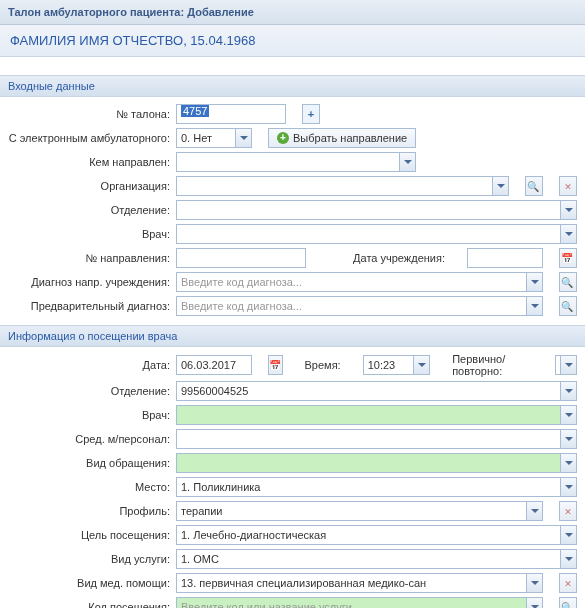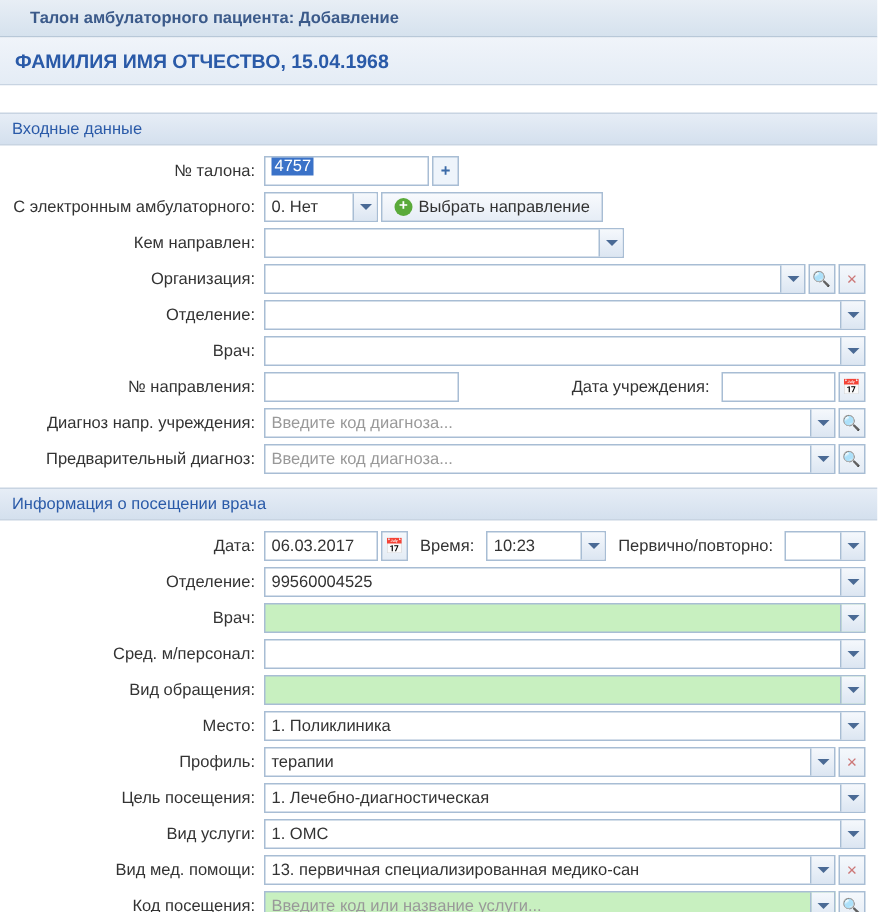--- a/index.html
+++ b/index.html
@@ -1,24 +1,24 @@
 <!DOCTYPE html>
 <html><head>
 <meta charset="utf-8">
 <style>
 *{box-sizing:border-box;margin:0;padding:0;font-family:Arial,sans-serif;font-size:11px}
 body{background:#fff;width:585px}
-.window-title{background:linear-gradient(#e8eef5,#d6e2ee);padding:6px 20px;color:#3b5a8a;font-weight:bold;border-bottom:1px solid #b8c8d8}
-.patient-name{background:linear-gradient(#f0f4fa,#e4ecf5);padding:8px 10px;color:#2a5aa8;font-weight:bold;font-size:13px;border-bottom:1px solid #c8d4e2}
+.window-title{background:linear-gradient(#e8eef5,#d6e2ee);padding:6px 8px;color:#3b5a8a;font-weight:bold;border-bottom:1px solid #b8c8d8}
+.patient-name{background:linear-gradient(#f0f4fa,#e4ecf5);padding:8px 10px;color:#2a5aa8;font-weight:normal;font-size:13px;border-bottom:1px solid #c8d4e2}
 .spacer{height:18px;background:#fff}
 .section-header{background:linear-gradient(#e6edf6,#d4e0ee);color:#2a5aa8;font-weight:normal;padding:4px 8px;border-top:1px solid #c8d4e2;border-bottom:1px solid #c8d4e2}
 .form-body{padding:6px 8px}
 .row{display:flex;align-items:center;margin-bottom:3px;min-height:21px}
 .label{width:168px;text-align:right;padding-right:6px;color:#333}
-.controls{flex:1;display:flex;align-items:center;gap:2px}
+.controls{flex:1;display:flex;align-items:center;gap:16px}
 input[type=text],.combo,.field{height:20px;border:1px solid #a8bdd4;background:#fff;padding:0 4px;color:#333}
 .combo{display:flex;align-items:center;position:relative;padding-right:16px}
 .combo.wide{flex:1}
 .dd{position:absolute;right:0;top:0;width:16px;height:18px;border-left:1px solid #a8bdd4;background:linear-gradient(#f5f8fc,#dce6f2);display:flex;align-items:center;justify-content:center}
 .dd::after{content:"";border-left:4px solid transparent;border-right:4px solid transparent;border-top:4px solid #4a6a95}
 .icon-btn{width:18px;height:20px;border:1px solid #a8bdd4;background:linear-gradient(#f5f8fc,#e4ecf5);display:flex;align-items:center;justify-content:center;cursor:pointer}
 .plus-btn{width:18px;height:20px;border:1px solid #a8bdd4;background:#eef4fb;display:flex;align-items:center;justify-content:center;color:#3a6aa8;font-weight:bold;cursor:pointer}
 .btn{height:20px;border:1px solid #a8bdd4;background:linear-gradient(#f8fafd,#e6edf6);padding:0 8px;display:flex;align-items:center;gap:4px;cursor:pointer;color:#333}
 .btn .plus-icon{width:12px;height:12px;border-radius:50%;background:#5aaa3a;color:#fff;display:flex;align-items:center;justify-content:center;font-size:10px;font-weight:bold}
 .search-ico::before{content:"🔍";font-size:10px}

